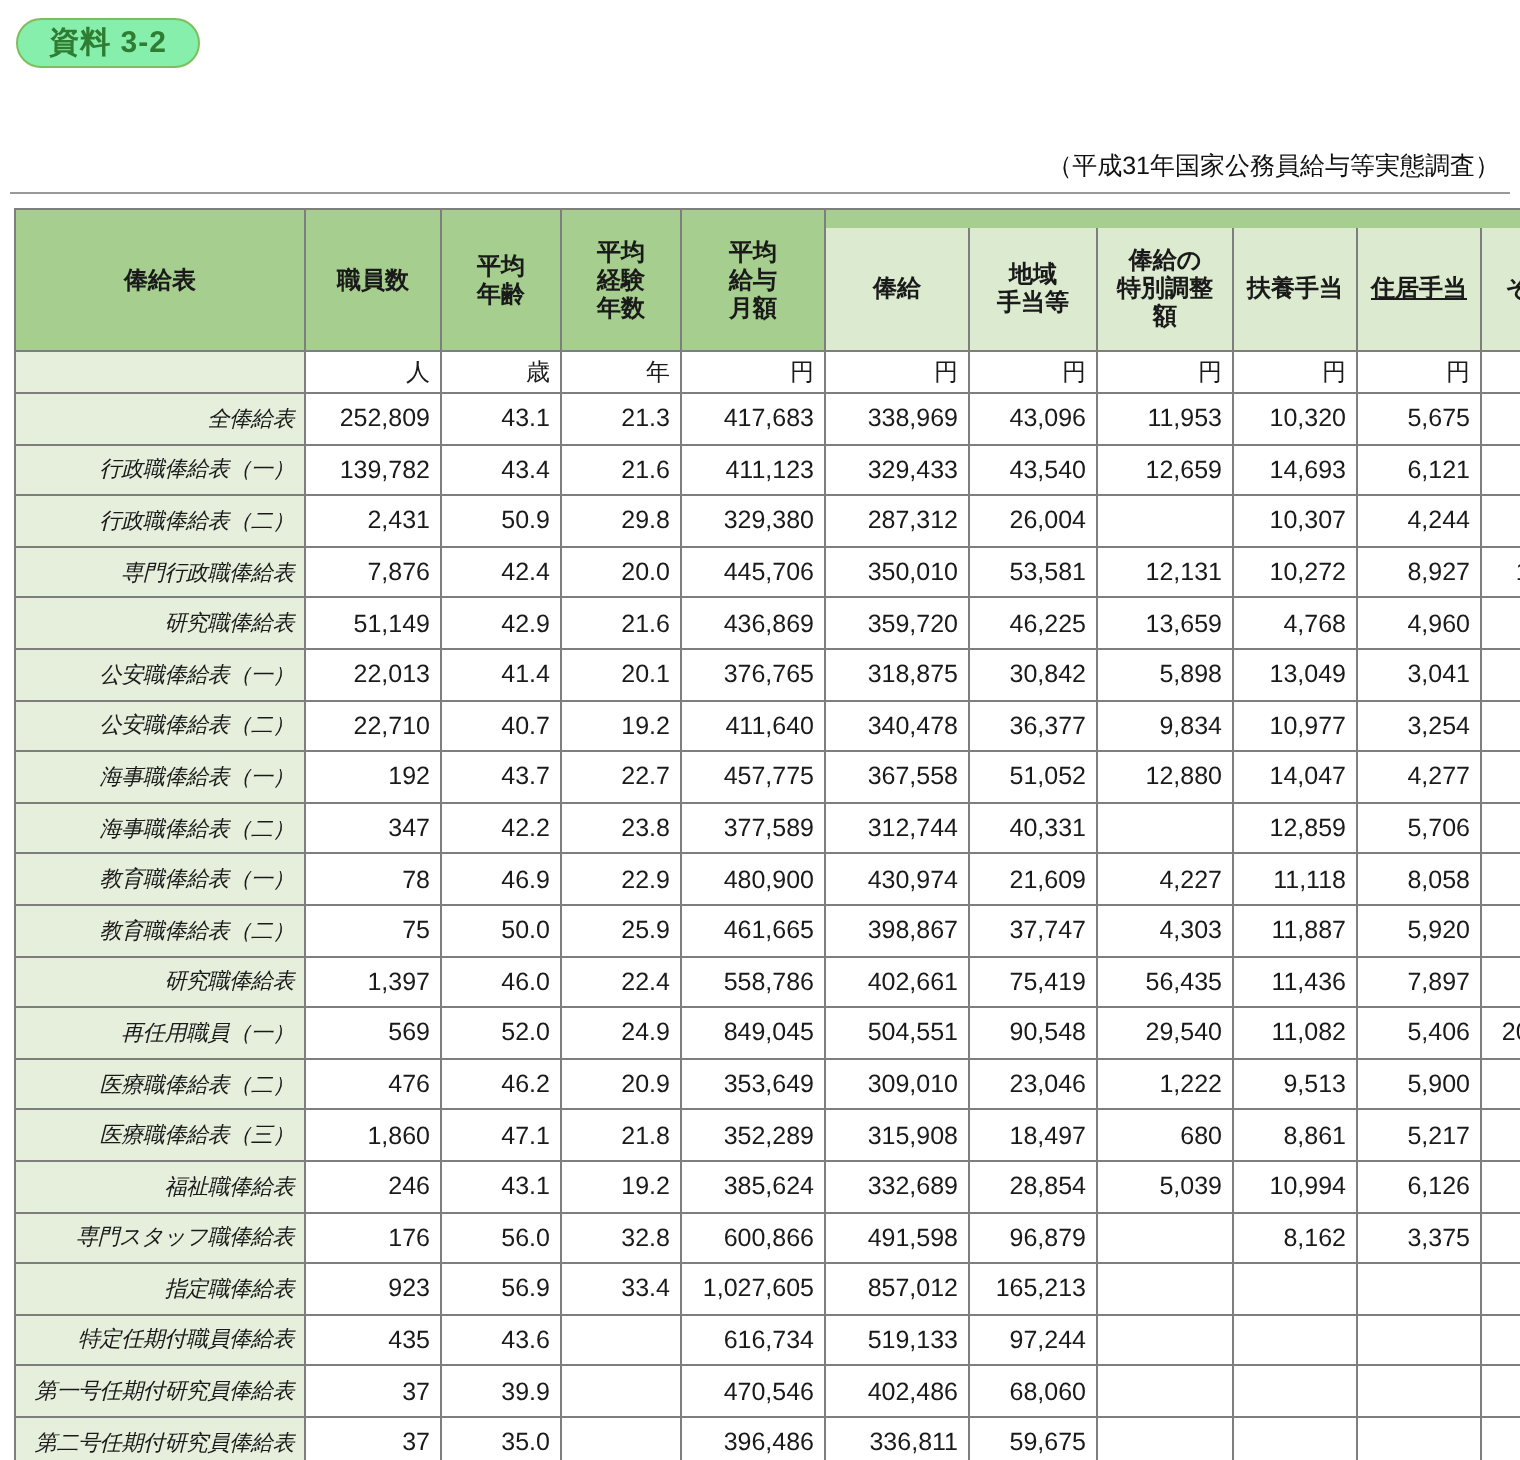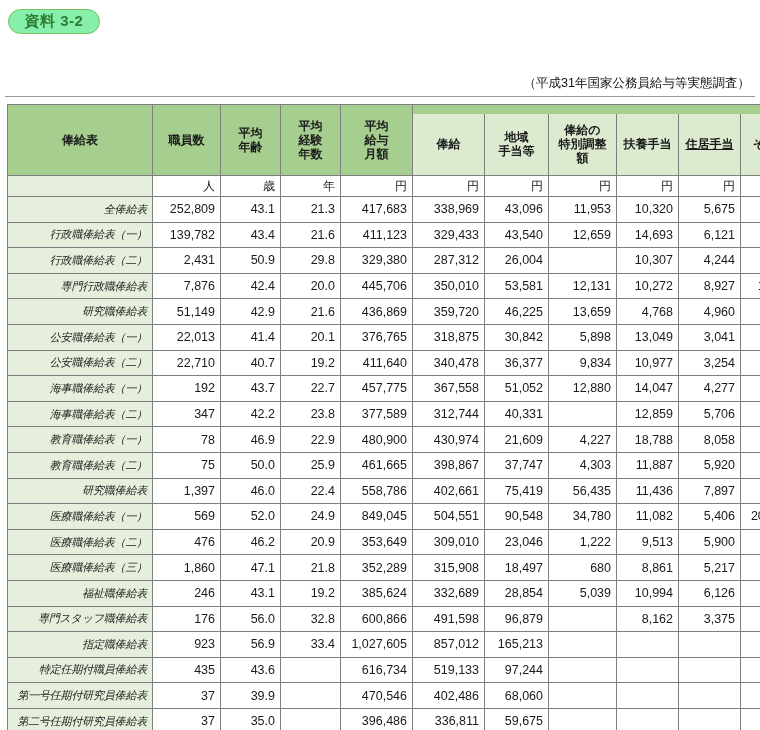--- a/index.html
+++ b/index.html
@@ -365,21 +365,21 @@
         </tr>
         <tr class="data-row">
           <td class="name-cell">教育職俸給表（一）</td>
           <td>78</td>
           <td>46.9</td>
           <td>22.9</td>
           <td>480,900</td>
           <td>430,974</td>
           <td>21,609</td>
           <td>4,227</td>
-          <td>18,788</td>
+          <td>11,118</td>
           <td>8,058</td>
           <td>2,308</td>
         </tr>
         <tr class="data-row">
           <td class="name-cell">教育職俸給表（二）</td>
           <td>75</td>
           <td>50.0</td>
           <td>25.9</td>
           <td>461,665</td>
           <td>398,867</td>
@@ -396,28 +396,28 @@
           <td>22.4</td>
           <td>558,786</td>
           <td>402,661</td>
           <td>75,419</td>
           <td>56,435</td>
           <td>11,436</td>
           <td>7,897</td>
           <td>4,938</td>
         </tr>
         <tr class="data-row">
-          <td class="name-cell">医療職俸給表（一）</td>
+          <td class="name-cell">再任用職員（一）</td>
           <td>569</td>
           <td>52.0</td>
           <td>24.9</td>
           <td>849,045</td>
           <td>504,551</td>
           <td>90,548</td>
-          <td>34,780</td>
+          <td>29,540</td>
           <td>11,082</td>
           <td>5,406</td>
           <td>202,678</td>
         </tr>
         <tr class="data-row">
           <td class="name-cell">医療職俸給表（二）</td>
           <td>476</td>
           <td>46.2</td>
           <td>20.9</td>
           <td>353,649</td>

